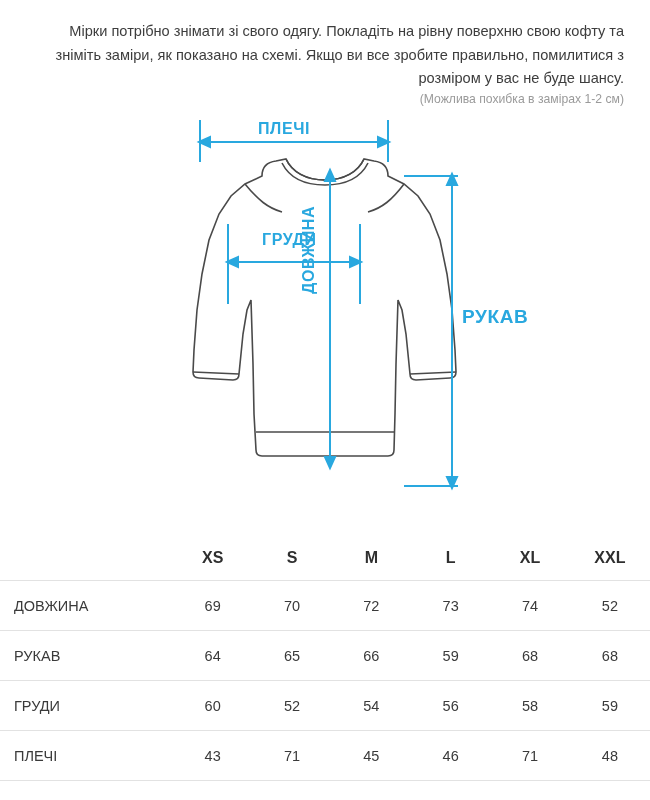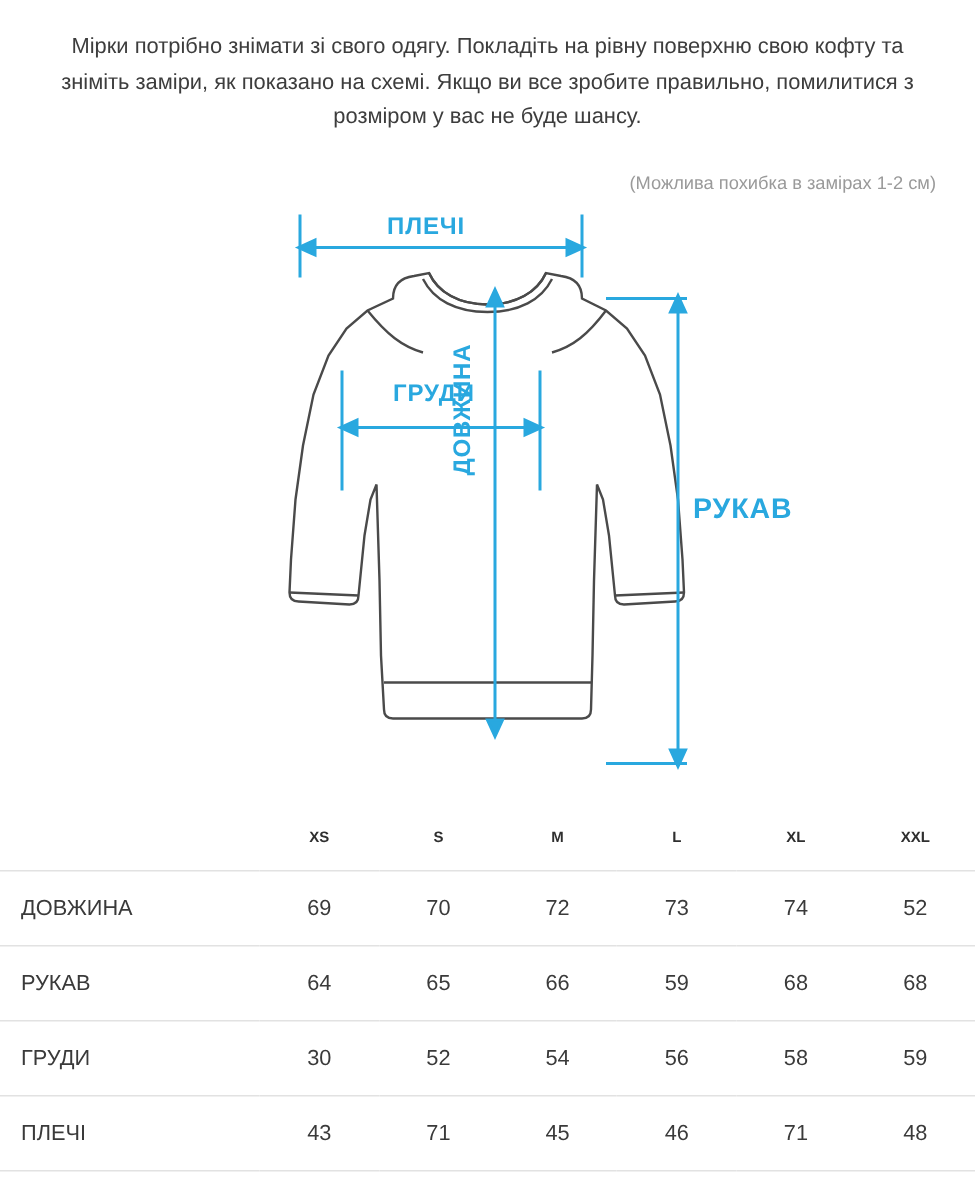--- a/index.html
+++ b/index.html
@@ -16,27 +16,27 @@
   }
   .page {
     position: relative;
     width: 650px;
     height: 800px;
   }
 
   
   .intro {
     padding: 20px 26px 0 26px;
-    text-align: center;
+    text-align: right;
     font-size: 14.6px;
     line-height: 1.62;
     color: #3d3d3d;
   }
   .intro-note {
-    margin-top: 24px;
+    margin-top: 1px;
     text-align: right;
     padding-right: 26px;
     font-size: 12.2px;
     color: #9a9a9a;
   }
 
   
   .diagram {
     position: relative;
     width: 650px;
@@ -94,21 +94,21 @@
     border-bottom: 1px solid #e2e2e2;
     height: 47px;
     text-align: center;
     font-weight: normal;
     color: #3a3a3a;
   }
   table.size-table tr.header-row th {
     border-top: none;
     border-bottom: 1px solid #e2e2e2;
     font-weight: bold;
-    font-size: 10px;
+    font-size: 16px;
     color: #2f2f2f;
     height: 42px;
   }
   table.size-table tr.header-row th.corner {
     border-bottom: none;
   }
   .row-head {
     text-align: left !important;
     padding-left: 14px;
     font-weight: bold;
@@ -247,21 +247,21 @@
           <td>64</td>
           <td>65</td>
           <td>66</td>
           <td>59</td>
           <td>68</td>
           <td>68</td>
         </tr>
 
         <tr>
           <td class="row-head">ГРУДИ</td>
-          <td>30</td>
+          <td>60</td>
           <td>52</td>
           <td>54</td>
           <td>56</td>
           <td>58</td>
           <td>59</td>
         </tr>
 
         <tr>
           <td class="row-head">ПЛЕЧІ</td>
           <td>43</td>

